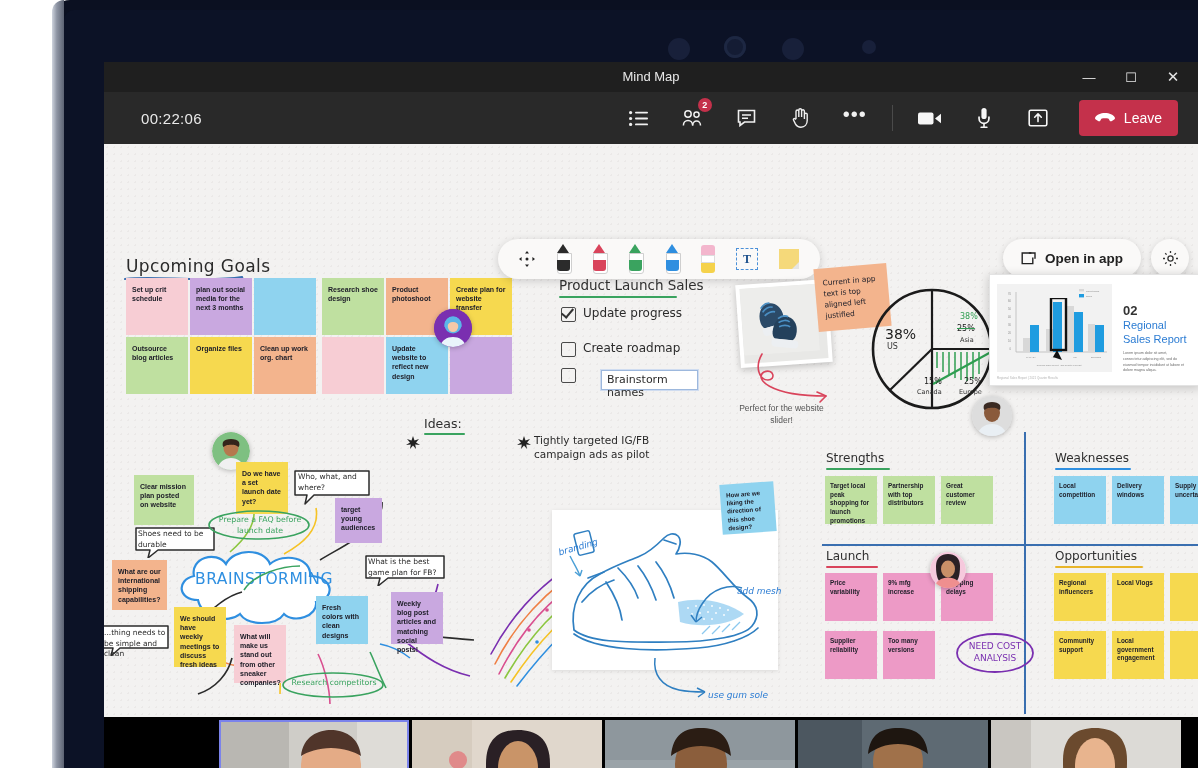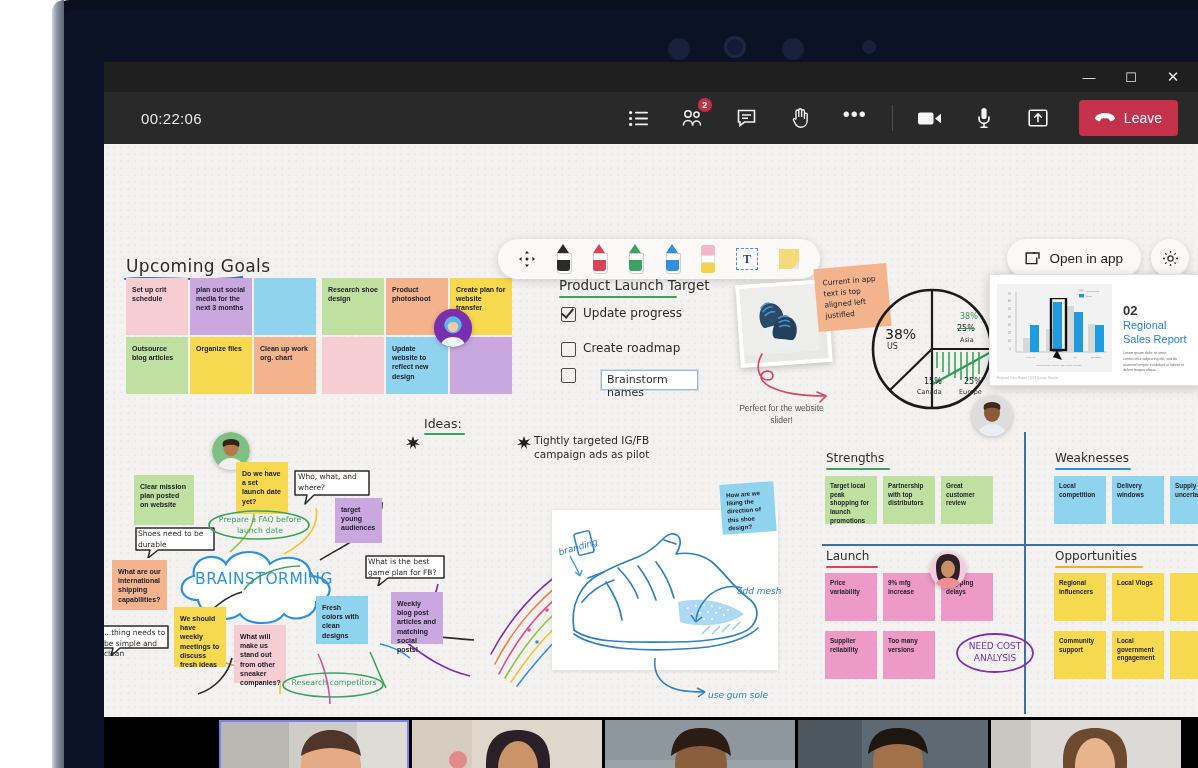--- a/index.html
+++ b/index.html
@@ -54,21 +54,21 @@
   .eraser{width:14px;height:28px;position:relative;}
   .eraser .top{position:absolute;top:0;width:14px;height:10px;background:#f3b6cd;border-radius:3px 3px 0 0;}
   .eraser .mid{position:absolute;top:10px;width:14px;height:8px;background:#fff;border:1px solid #ddd;box-sizing:border-box;}
   .eraser .bot{position:absolute;top:18px;width:14px;height:10px;background:#f5d24b;border-radius:0 0 3px 3px;}
   .ttool{width:20px;height:20px;border:1px dashed #4a90d9;display:flex;align-items:center;justify-content:center;
     color:#1a4e8a;font-size:12px;font-weight:bold;font-family:"Liberation Serif",serif;}
   .stickytool{width:20px;height:20px;background:#f5d97a;position:relative;}
   .stickytool:after{content:"";position:absolute;right:0;bottom:0;border-left:7px solid transparent;border-bottom:7px solid #e6e5e3;}
 
   .openapp{position:absolute;right:57px;top:95px;height:38px;background:#faf9f8;border-radius:19px;
-    box-shadow:0 2px 7px rgba(0,0,0,.15);display:flex;align-items:center;padding:0 18px;gap:9px;font-size:13.5px;color:#222;}
+    box-shadow:0 2px 7px rgba(0,0,0,.15);display:flex;align-items:center;padding:0 18px;gap:9px;font-size:13.5px;color:#222;font-weight:bold;}
   .gear{position:absolute;right:9px;top:95px;width:38px;height:38px;border-radius:50%;background:#faf9f8;
     box-shadow:0 2px 7px rgba(0,0,0,.15);display:flex;align-items:center;justify-content:center;}
 
   
   .hw{font-family:"DejaVu Sans",sans-serif;color:#2b2b2b;}
   .hw-title{font-size:17px;letter-spacing:.4px;}
   .note{position:absolute;box-sizing:border-box;padding:7px 6px;font-size:7px;font-weight:bold;
     color:#20202a;line-height:1.32;font-family:"Liberation Sans",sans-serif;}
   .sec-title{position:absolute;font-size:13.5px;font-family:"DejaVu Sans",sans-serif;color:#2f2f2f;}
   .underline{position:absolute;height:2px;border-radius:2px;}
@@ -112,20 +112,21 @@
       <div class="cam-dot" style="left:44px;top:2px;"></div>
       <div class="cam-dot d2" style="left:100px;top:0;"></div>
       <div class="cam-dot" style="left:158px;top:2px;"></div>
       <div class="cam-dot" style="left:238px;top:4px;width:14px;height:14px;"></div>
     </div>
   </div>
 
   <div class="win">
 
     <div class="titlebar">
+      <div class="title">Mind Map</div>
       <div class="wbtns">
         <div class="wbtn">—</div>
         <div class="wbtn">☐</div>
         <div class="wbtn">✕</div>
       </div>
     </div>
 
     <div class="meetbar">
       <div class="timer">00:22:06</div>
       <div class="mb-right">
@@ -274,21 +275,21 @@
         </svg>
         <span>Open in app</span>
       </div>
       <div class="gear">
         <svg width="17" height="17" viewBox="0 0 17 17" fill="none" stroke="#333" stroke-width="1.3">
           <circle cx="8.5" cy="8.5" r="2.6"></circle>
           <path d="M8.5 1v2M8.5 14v2M1 8.5h2M14 8.5h2M3.2 3.2l1.4 1.4M12.4 12.4l1.4 1.4M13.8 3.2l-1.4 1.4M4.6 12.4l-1.4 1.4"></path>
         </svg>
       </div>
 
-      <div class="sec-title" style="left:455px;top:133px;">Product Launch Target</div>
+      <div class="sec-title" style="left:455px;top:133px;">Product Launch Sales</div>
       <div class="underline" style="left:455px;top:152px;width:118px;background:#3aa35f;"></div>
 
       <div class="cb on" style="left:457px;top:163px;"></div>
       <div class="tasktext" style="left:479px;top:162px;">Update progress</div>
       <div class="cb" style="left:457px;top:198px;"></div>
       <div class="tasktext" style="left:479px;top:197px;">Create roadmap</div>
       <div class="cb" style="left:457px;top:224px;"></div>
 
       <div style="position:absolute;left:497px;top:226px;width:95px;height:18px;background:#fff;
                   border:1.4px solid #9db8dd;box-shadow:0 0 0 1px #cfdcf0;text-decoration:underline;">

